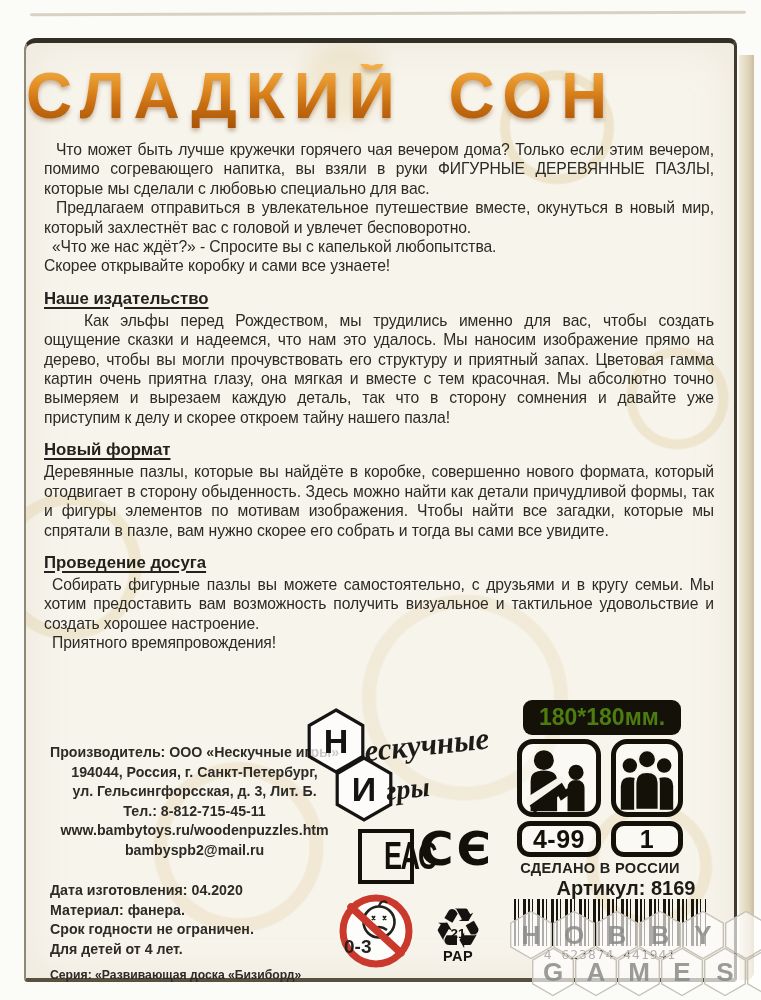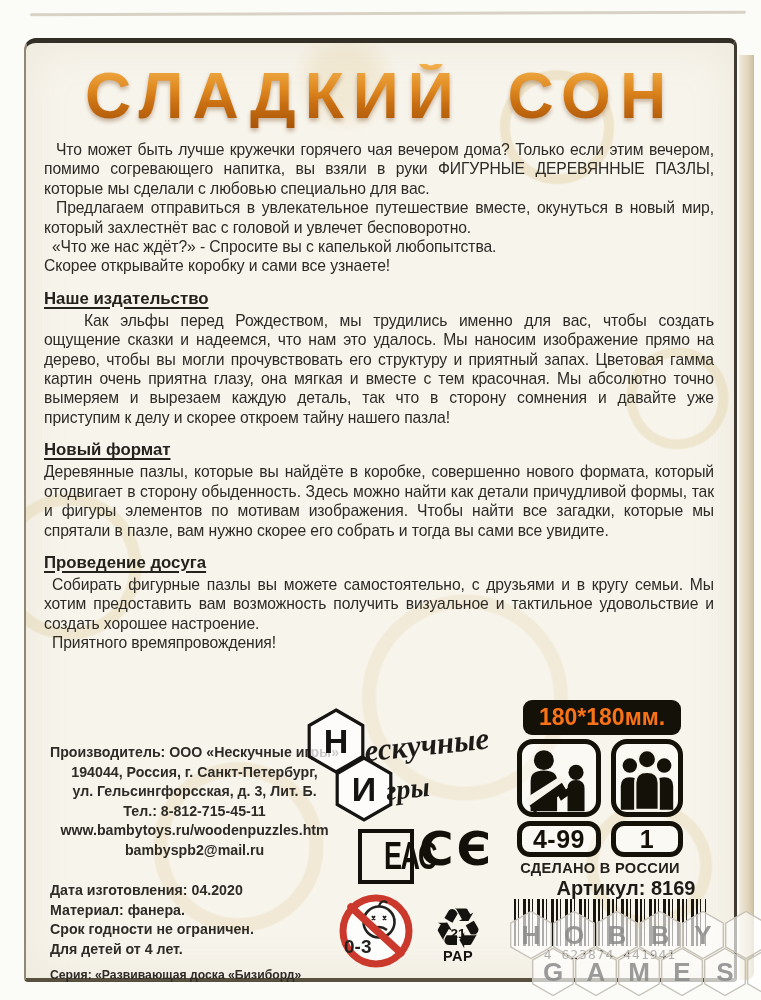--- a/index.html
+++ b/index.html
@@ -21,21 +21,21 @@
       radial-gradient(circle at 75% 9%, transparent 46px, rgba(228,209,164,.45) 48px, rgba(228,209,164,.45) 56px, transparent 58px),
       radial-gradient(circle at 45% 4%, rgba(236,222,188,.5) 0 26px, transparent 54px),
       radial-gradient(circle at 92% 38%, transparent 40px, rgba(228,209,164,.4) 42px, rgba(228,209,164,.4) 50px, transparent 52px),
       radial-gradient(circle at 6% 56%, transparent 60px, rgba(228,209,164,.38) 62px, rgba(228,209,164,.38) 72px, transparent 74px),
       radial-gradient(circle at 30% 86%, transparent 70px, rgba(230,212,170,.35) 72px, rgba(230,212,170,.35) 84px, transparent 86px),
       radial-gradient(circle at 62% 70%, transparent 88px, rgba(230,212,170,.3) 90px, rgba(230,212,170,.3) 102px, transparent 104px),
       radial-gradient(circle at 88% 88%, transparent 50px, rgba(228,209,164,.35) 52px, rgba(228,209,164,.35) 62px, transparent 64px);
     box-shadow:inset 0 0 46px rgba(180,160,120,.14);
   }
   .title{
-    margin:21px 0 12px;text-align:center;line-height:1;
+    margin:21px 0 12px;text-align:left;line-height:1;
     font-size:64px;font-weight:800;letter-spacing:9px;word-spacing:18px;
     color:#c97413;
     background:linear-gradient(180deg,#f2b14d 0%,#e08a21 38%,#c96f12 62%,#a85407 100%);
     -webkit-background-clip:text;background-clip:text;-webkit-text-fill-color:transparent;
     filter:drop-shadow(0 3px 2px rgba(110,55,5,.35));
   }
   .copy{padding:0 20px 0 18px;color:#2c2a24;}
   .copy p{margin:0;font-size:15.7px;line-height:19.4px;text-align:justify;letter-spacing:-.1px;}
   .copy h2{margin:13px 0 2px;font-size:16.8px;font-weight:700;color:#24221c;
     text-decoration:underline;text-underline-offset:3px;text-decoration-thickness:1.5px;}
@@ -54,21 +54,21 @@
   .eac{left:332px;top:786px;width:47px;height:55px;border:4.5px solid #121008;box-sizing:border-box;
     display:flex;align-items:center;justify-content:center;padding-left:48px;}
   .eac span{font-size:27px;font-weight:800;letter-spacing:-1.5px;transform:scaleY(1.45);color:#121008;}
   .ce{left:393px;top:782px;font-size:47px;font-weight:700;letter-spacing:3px;color:#121008;
     font-family:"DejaVu Sans",sans-serif;line-height:1;}
   .age-warning{left:310px;top:848px;}
   .recycle{left:402px;top:858px;width:60px;text-align:center;color:#151310;}
   .tri{display:block;font-size:56px;line-height:56px;font-family:"DejaVu Sans",sans-serif;}
   .rnum{position:absolute;top:25px;left:0;right:0;font-size:13.5px;font-weight:700;}
   .rmat{display:block;margin-top:-9px;font-size:14.5px;font-weight:700;letter-spacing:.5px;}
-  .size-badge{left:497px;top:657px;width:158px;height:35px;background:#141109;color:#f97316;
+  .size-badge{left:497px;top:657px;width:158px;height:35px;background:#141109;color:#4d7c0f;
     border-radius:9px;display:flex;align-items:center;justify-content:center;
     font-size:23px;font-weight:700;}
   .icon-col{width:84px;}
   .age-icon{left:491px;top:696px;}
   .players-icon{left:585px;top:696px;width:72px;}
   .pict{height:78px;border:5px solid #131108;border-radius:16px;box-sizing:border-box;
     display:flex;align-items:flex-end;justify-content:center;padding:4px 2px 0;
     background:rgba(255,255,255,.45);}
   .ilabel{margin-top:4px;height:36px;border:5px solid #131108;border-radius:13px;box-sizing:border-box;
     display:flex;align-items:center;justify-content:center;font-size:25px;font-weight:700;

